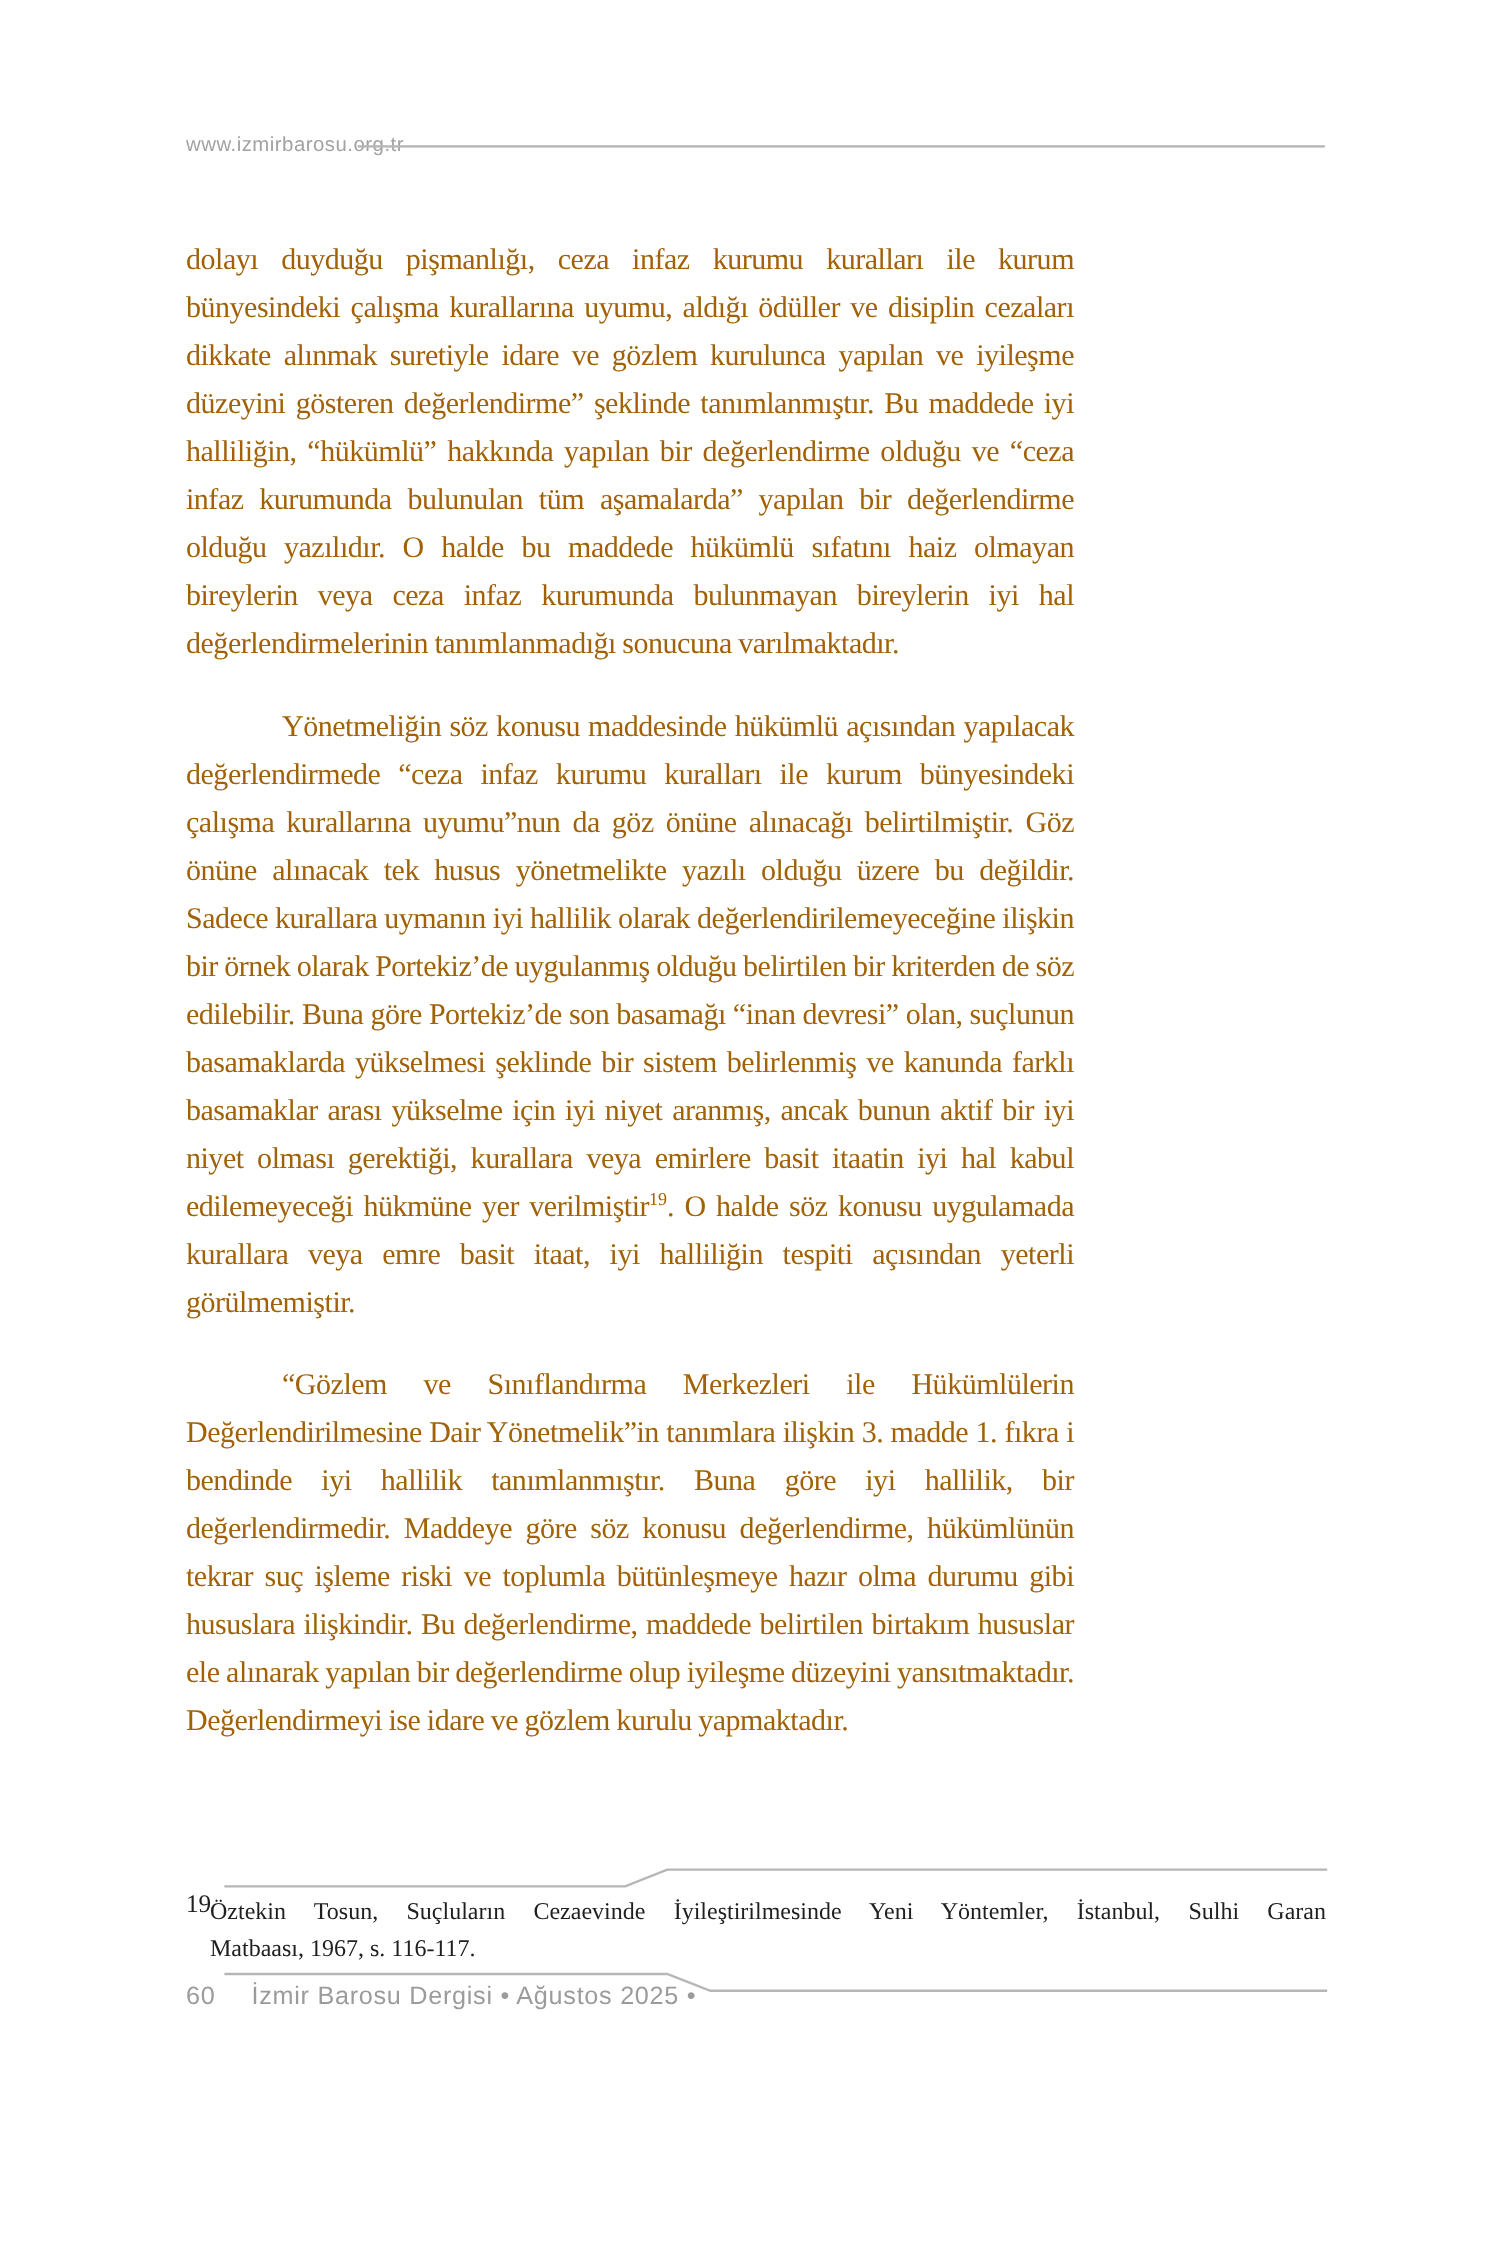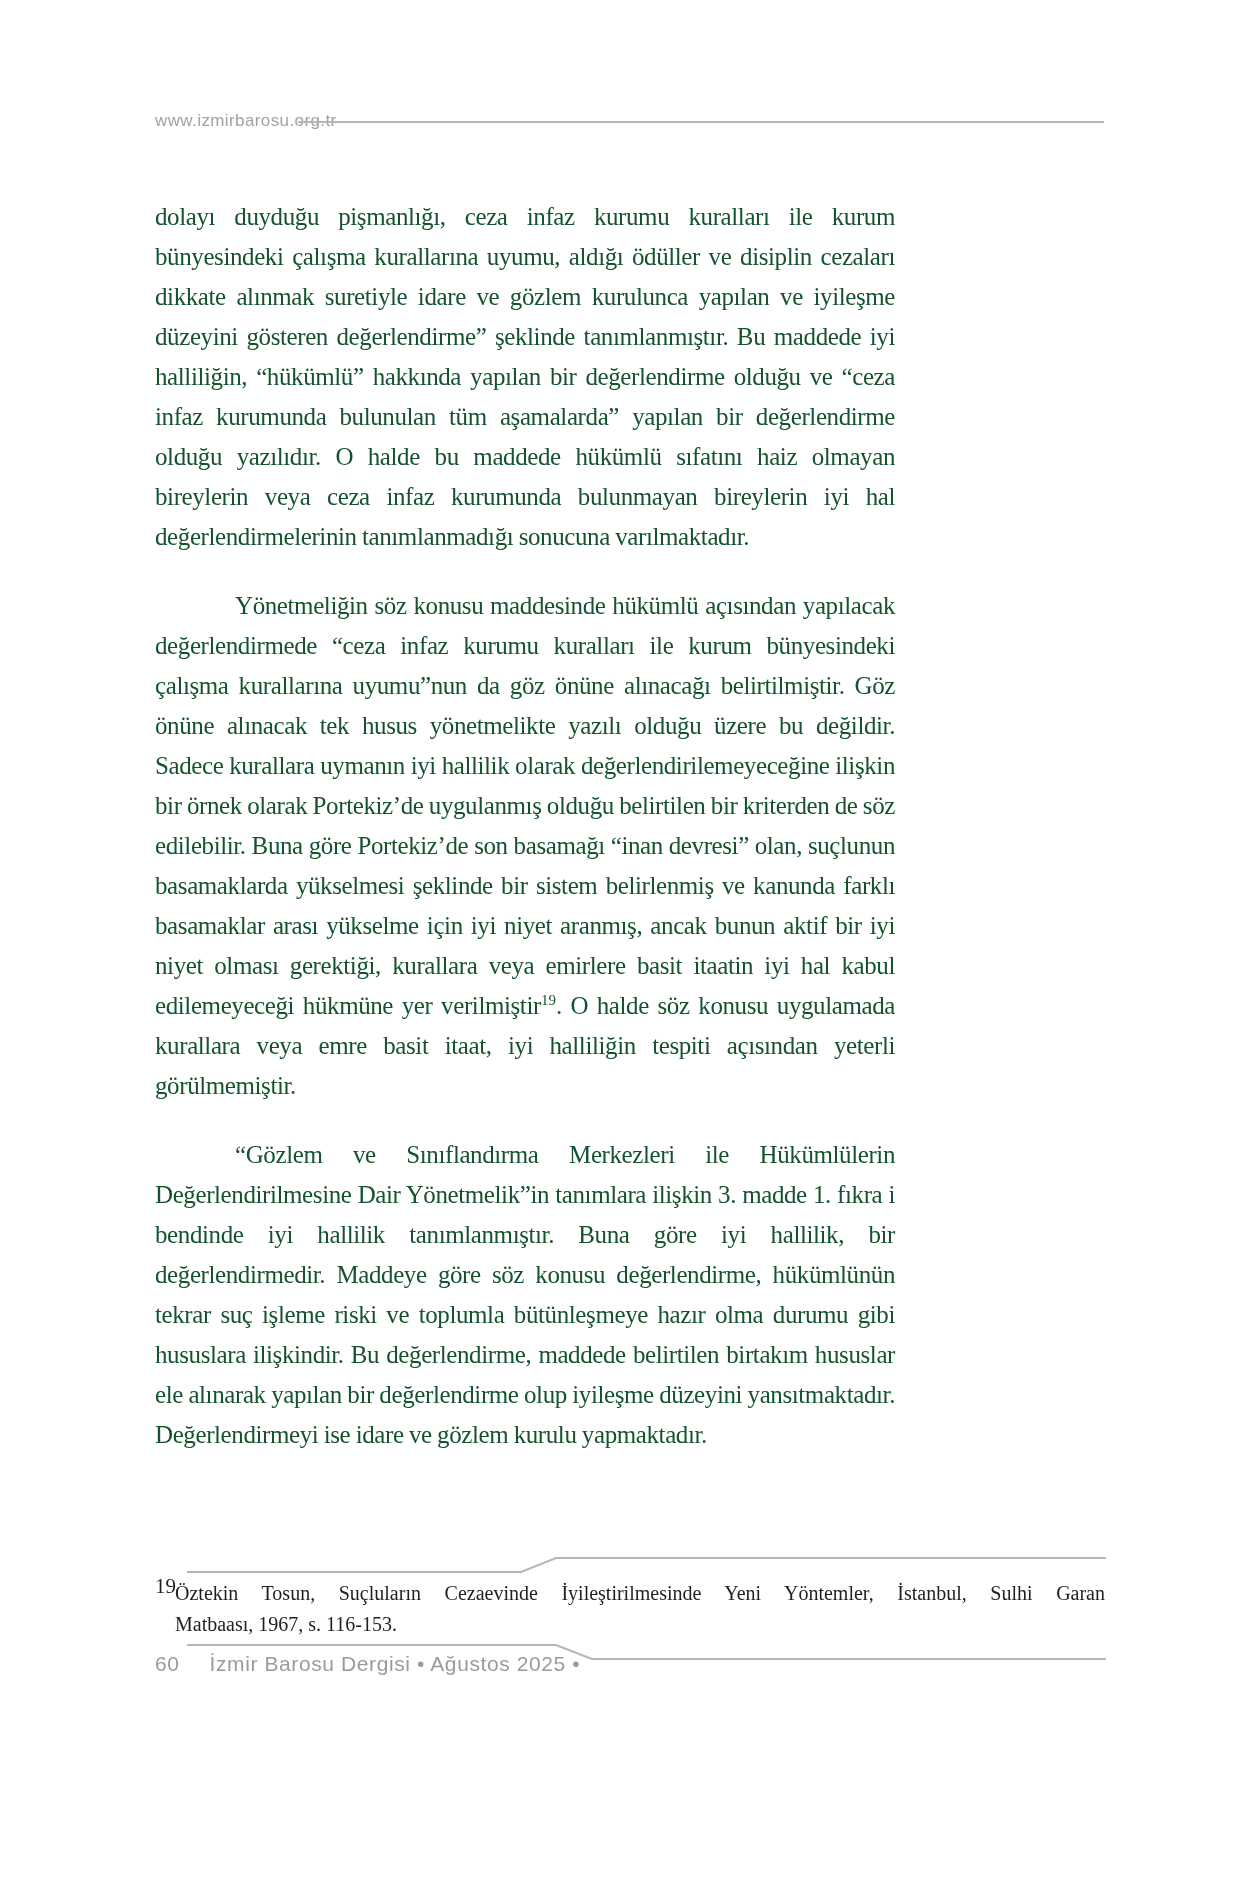--- a/index.html
+++ b/index.html
@@ -32,21 +32,21 @@
     height: 0;
     border-top: 2px solid #b6b6b6;
   }
 
   
   .article {
     position: absolute;
     left: 155px;
     top: 197px;
     width: 740px;
-    color: #14532d;
+    color: #a16207;
     font-size: 25px;
     line-height: 40px;
     text-align: justify;
     letter-spacing: -0.4px;
     word-spacing: -0.5px;
   }
   .para { margin: 0; }
   .para + .para { margin-top: 29px; }
   .indent { text-indent: 80px; }
   .fn-ref {
@@ -118,21 +118,21 @@
   </main>
 
   <svg class="sep-svg sep-footnote" viewBox="0 0 925 30" xmlns="http://www.w3.org/2000/svg">
     <polyline points="2,22 336,22 371,8 921,8"></polyline>
   </svg>
 
   <div class="footnote">
     <span class="fn-num">19</span>
     <div class="fn-body">
       <div class="fn-line1">Öztekin Tosun, Suçluların Cezaevinde İyileştirilmesinde Yeni Yöntemler, İstanbul, Sulhi Garan</div>
-      <div class="fn-line2">Matbaası, 1967, s. 116-153.</div>
+      <div class="fn-line2">Matbaası, 1967, s. 116-117.</div>
     </div>
   </div>
 
   <svg class="sep-svg sep-footer" viewBox="0 0 925 30" xmlns="http://www.w3.org/2000/svg">
     <polyline points="2,7 371,7 407,21 921,21"></polyline>
   </svg>
 
   <footer class="footer">
     <span>60</span>
     <span>İzmir Barosu Dergisi • Ağustos 2025 •</span>

